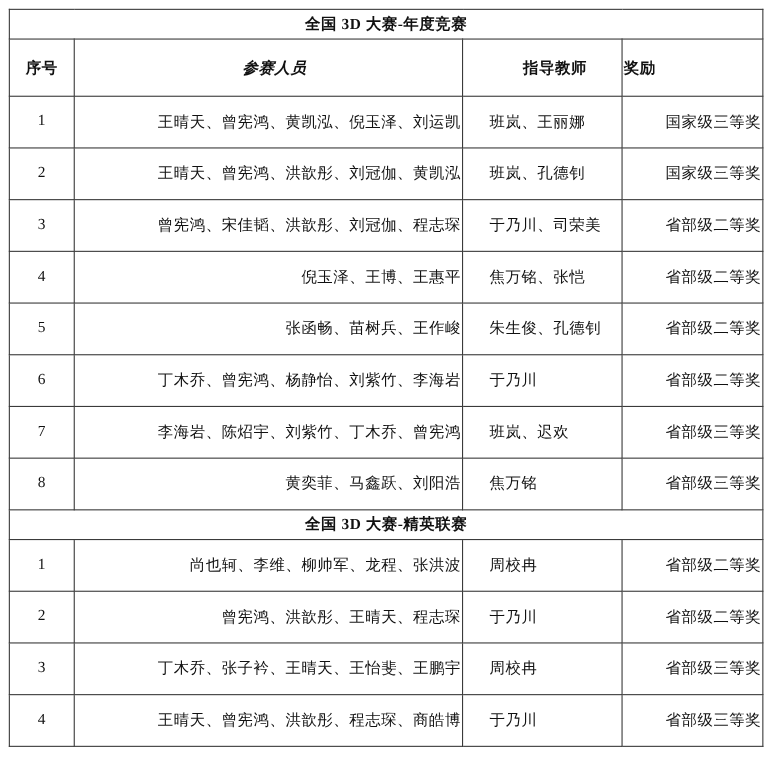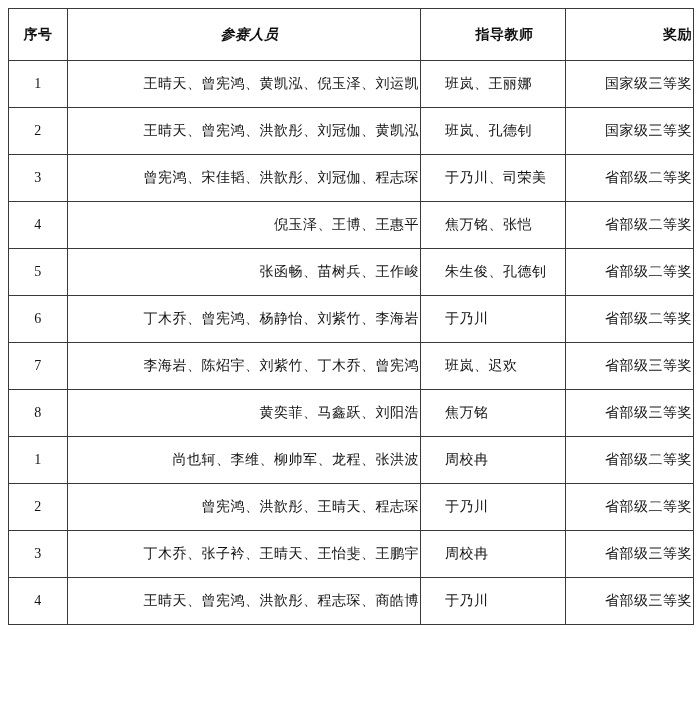--- a/index.html
+++ b/index.html
@@ -54,25 +54,28 @@
 
 <div class="page">
   <table class="awards">
     <colgroup>
       <col style="width:59px">
       <col style="width:353px">
       <col style="width:145px">
       <col style="width:128px">
     </colgroup>
     <tbody>
+        <tr class="title-row">
+          <td colspan="4">全国 3D 大赛-年度竞赛</td>
+        </tr>
         <tr class="header-row">
           <td class="col-no" style="text-align: center;">序号</td>
           <td class="col-names" style="text-align: center; font-style: italic;">参赛人员</td>
           <td class="col-teacher" style="text-align: center;">指导教师</td>
-          <td class="col-award" style="text-align: right;">奖励</td>
+          <td class="col-award" style="text-align: left;">奖励</td>
         </tr>
         <tr class="data-row">
           <td class="col-no">1</td>
           <td class="col-names">王晴天、曾宪鸿、黄凯泓、倪玉泽、刘运凯</td>
           <td class="col-teacher">班岚、王丽娜</td>
           <td class="col-award">国家级三等奖</td>
         </tr>
         <tr class="data-row">
           <td class="col-no">2</td>
           <td class="col-names">王晴天、曾宪鸿、洪歆彤、刘冠伽、黄凯泓</td>
@@ -108,20 +111,23 @@
           <td class="col-names">李海岩、陈炤宇、刘紫竹、丁木乔、曾宪鸿</td>
           <td class="col-teacher">班岚、迟欢</td>
           <td class="col-award">省部级三等奖</td>
         </tr>
         <tr class="data-row">
           <td class="col-no">8</td>
           <td class="col-names">黄奕菲、马鑫跃、刘阳浩</td>
           <td class="col-teacher">焦万铭</td>
           <td class="col-award">省部级三等奖</td>
         </tr>
+        <tr class="title-row">
+          <td colspan="4">全国 3D 大赛-精英联赛</td>
+        </tr>
         <tr class="data-row">
           <td class="col-no">1</td>
           <td class="col-names">尚也轲、李维、柳帅军、龙程、张洪波</td>
           <td class="col-teacher">周校冉</td>
           <td class="col-award">省部级二等奖</td>
         </tr>
         <tr class="data-row">
           <td class="col-no">2</td>
           <td class="col-names">曾宪鸿、洪歆彤、王晴天、程志琛</td>
           <td class="col-teacher">于乃川</td>

